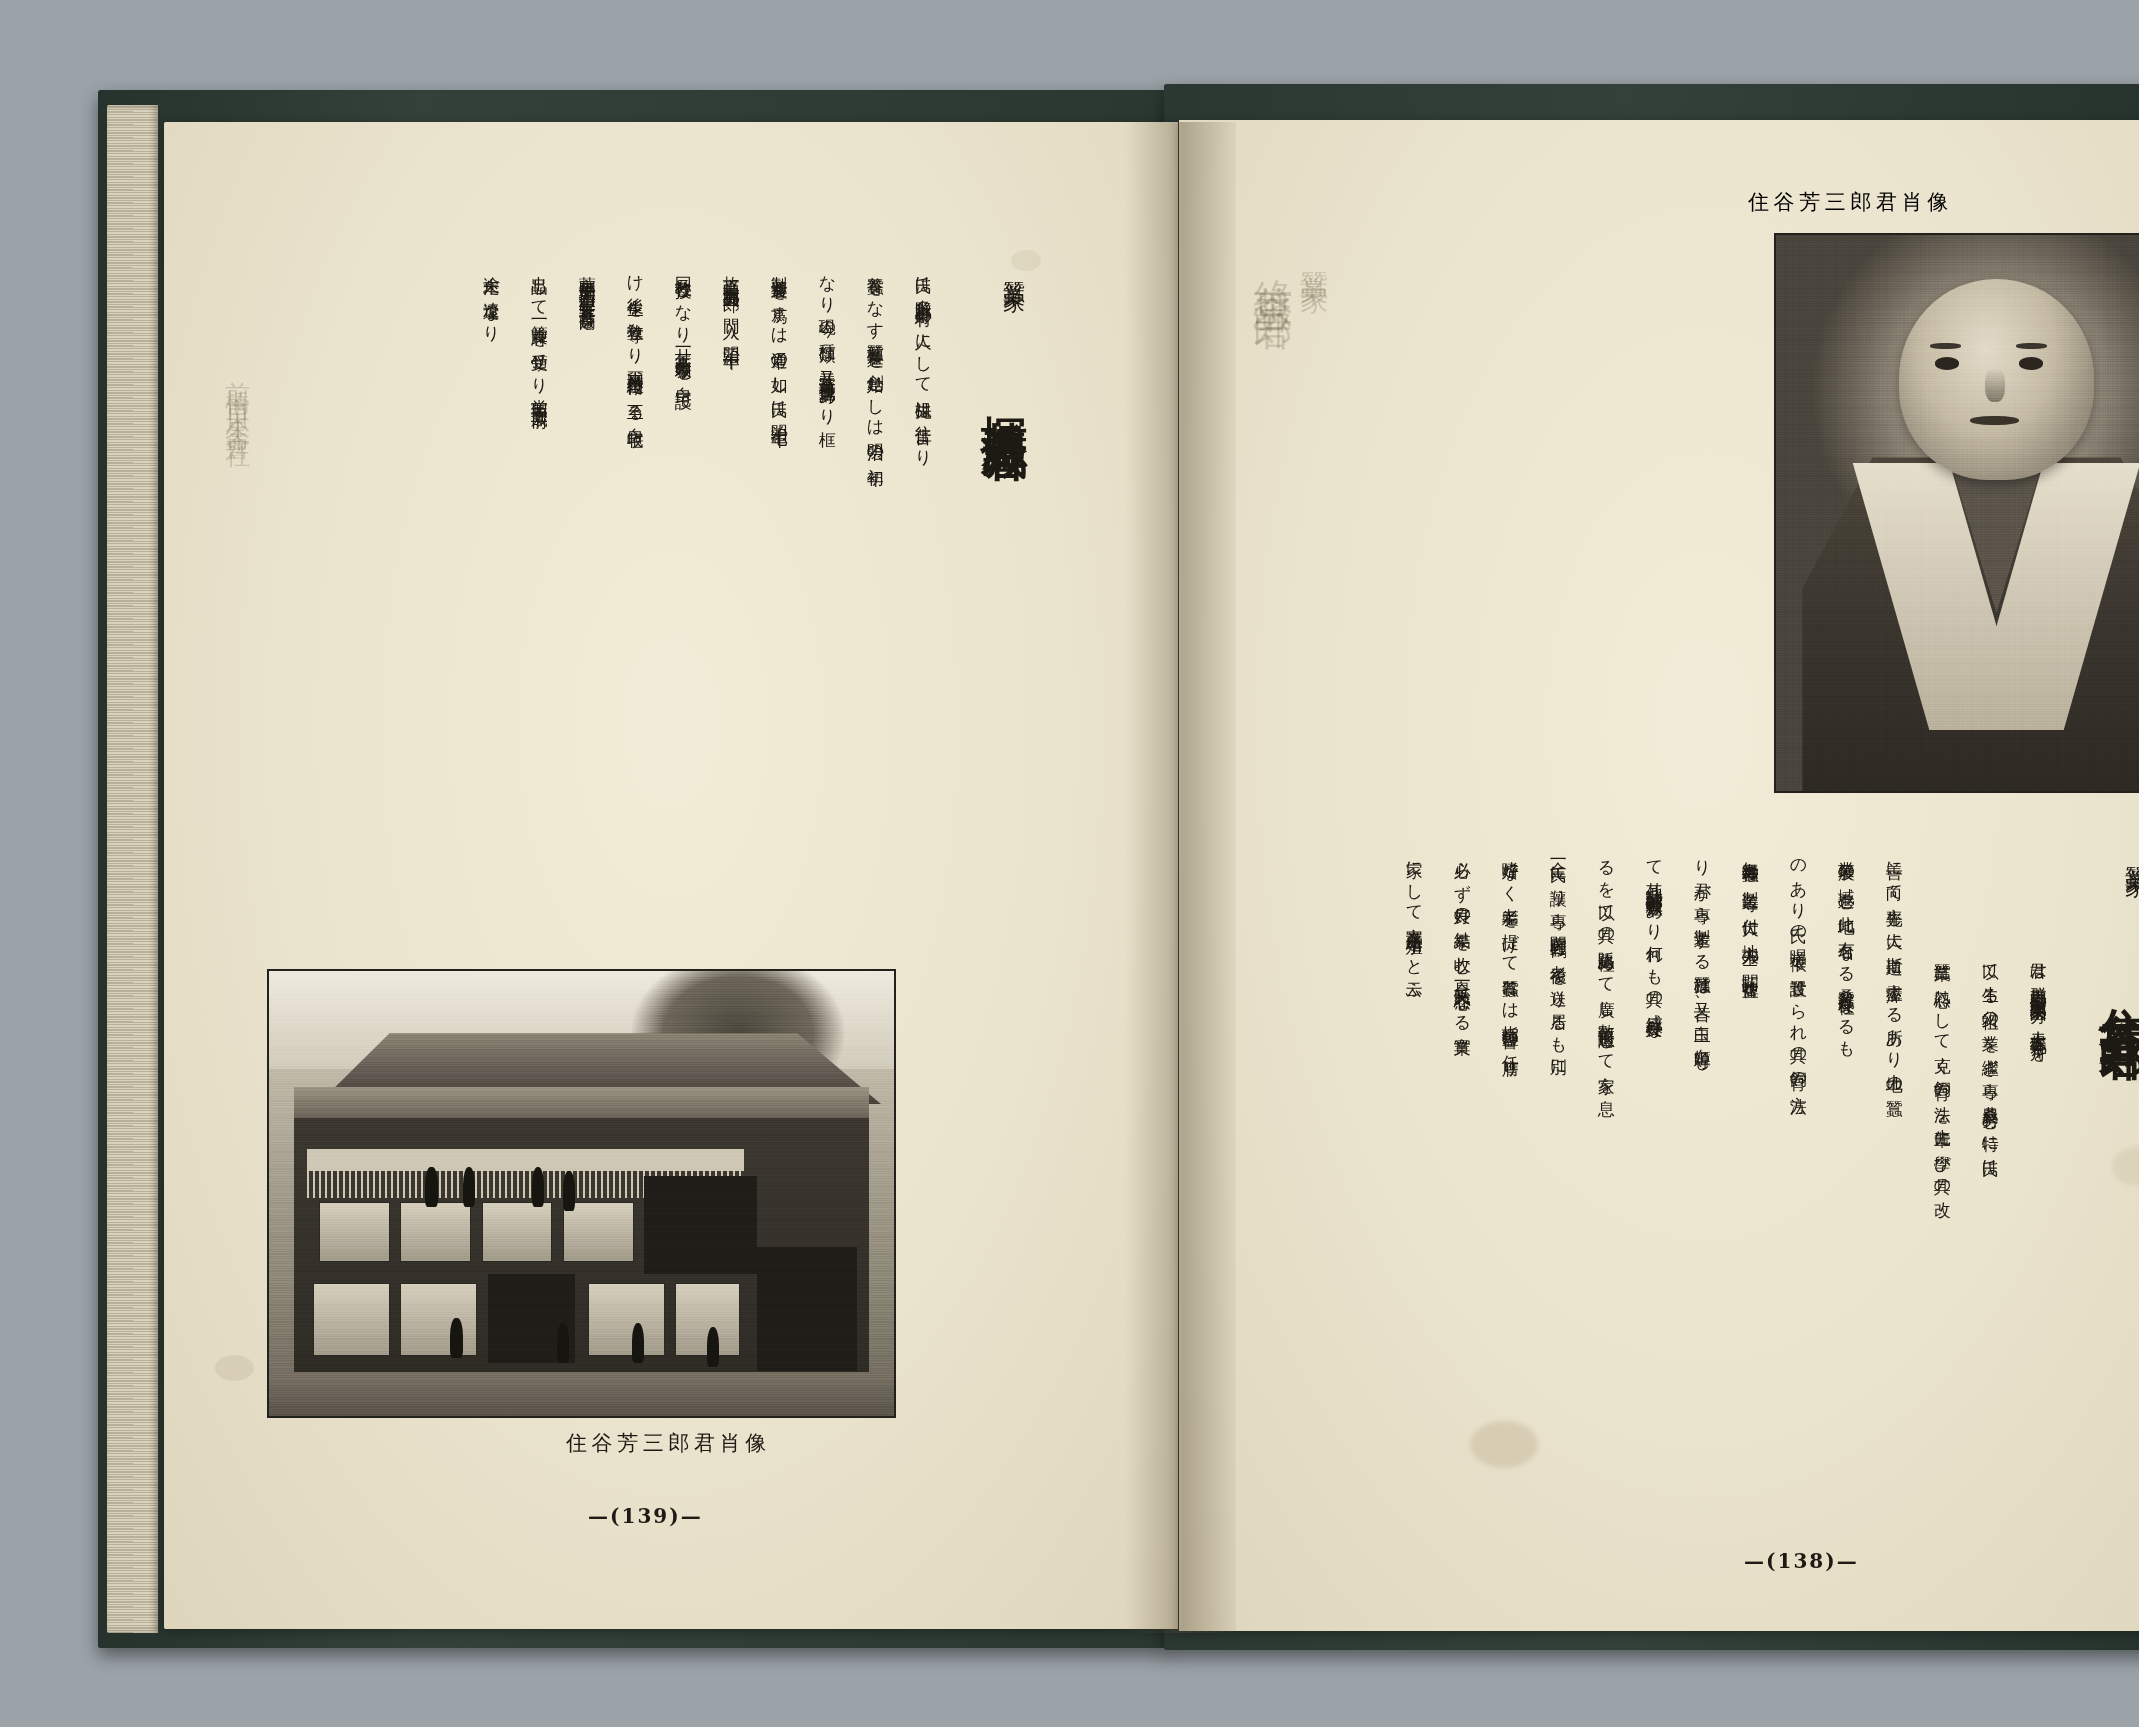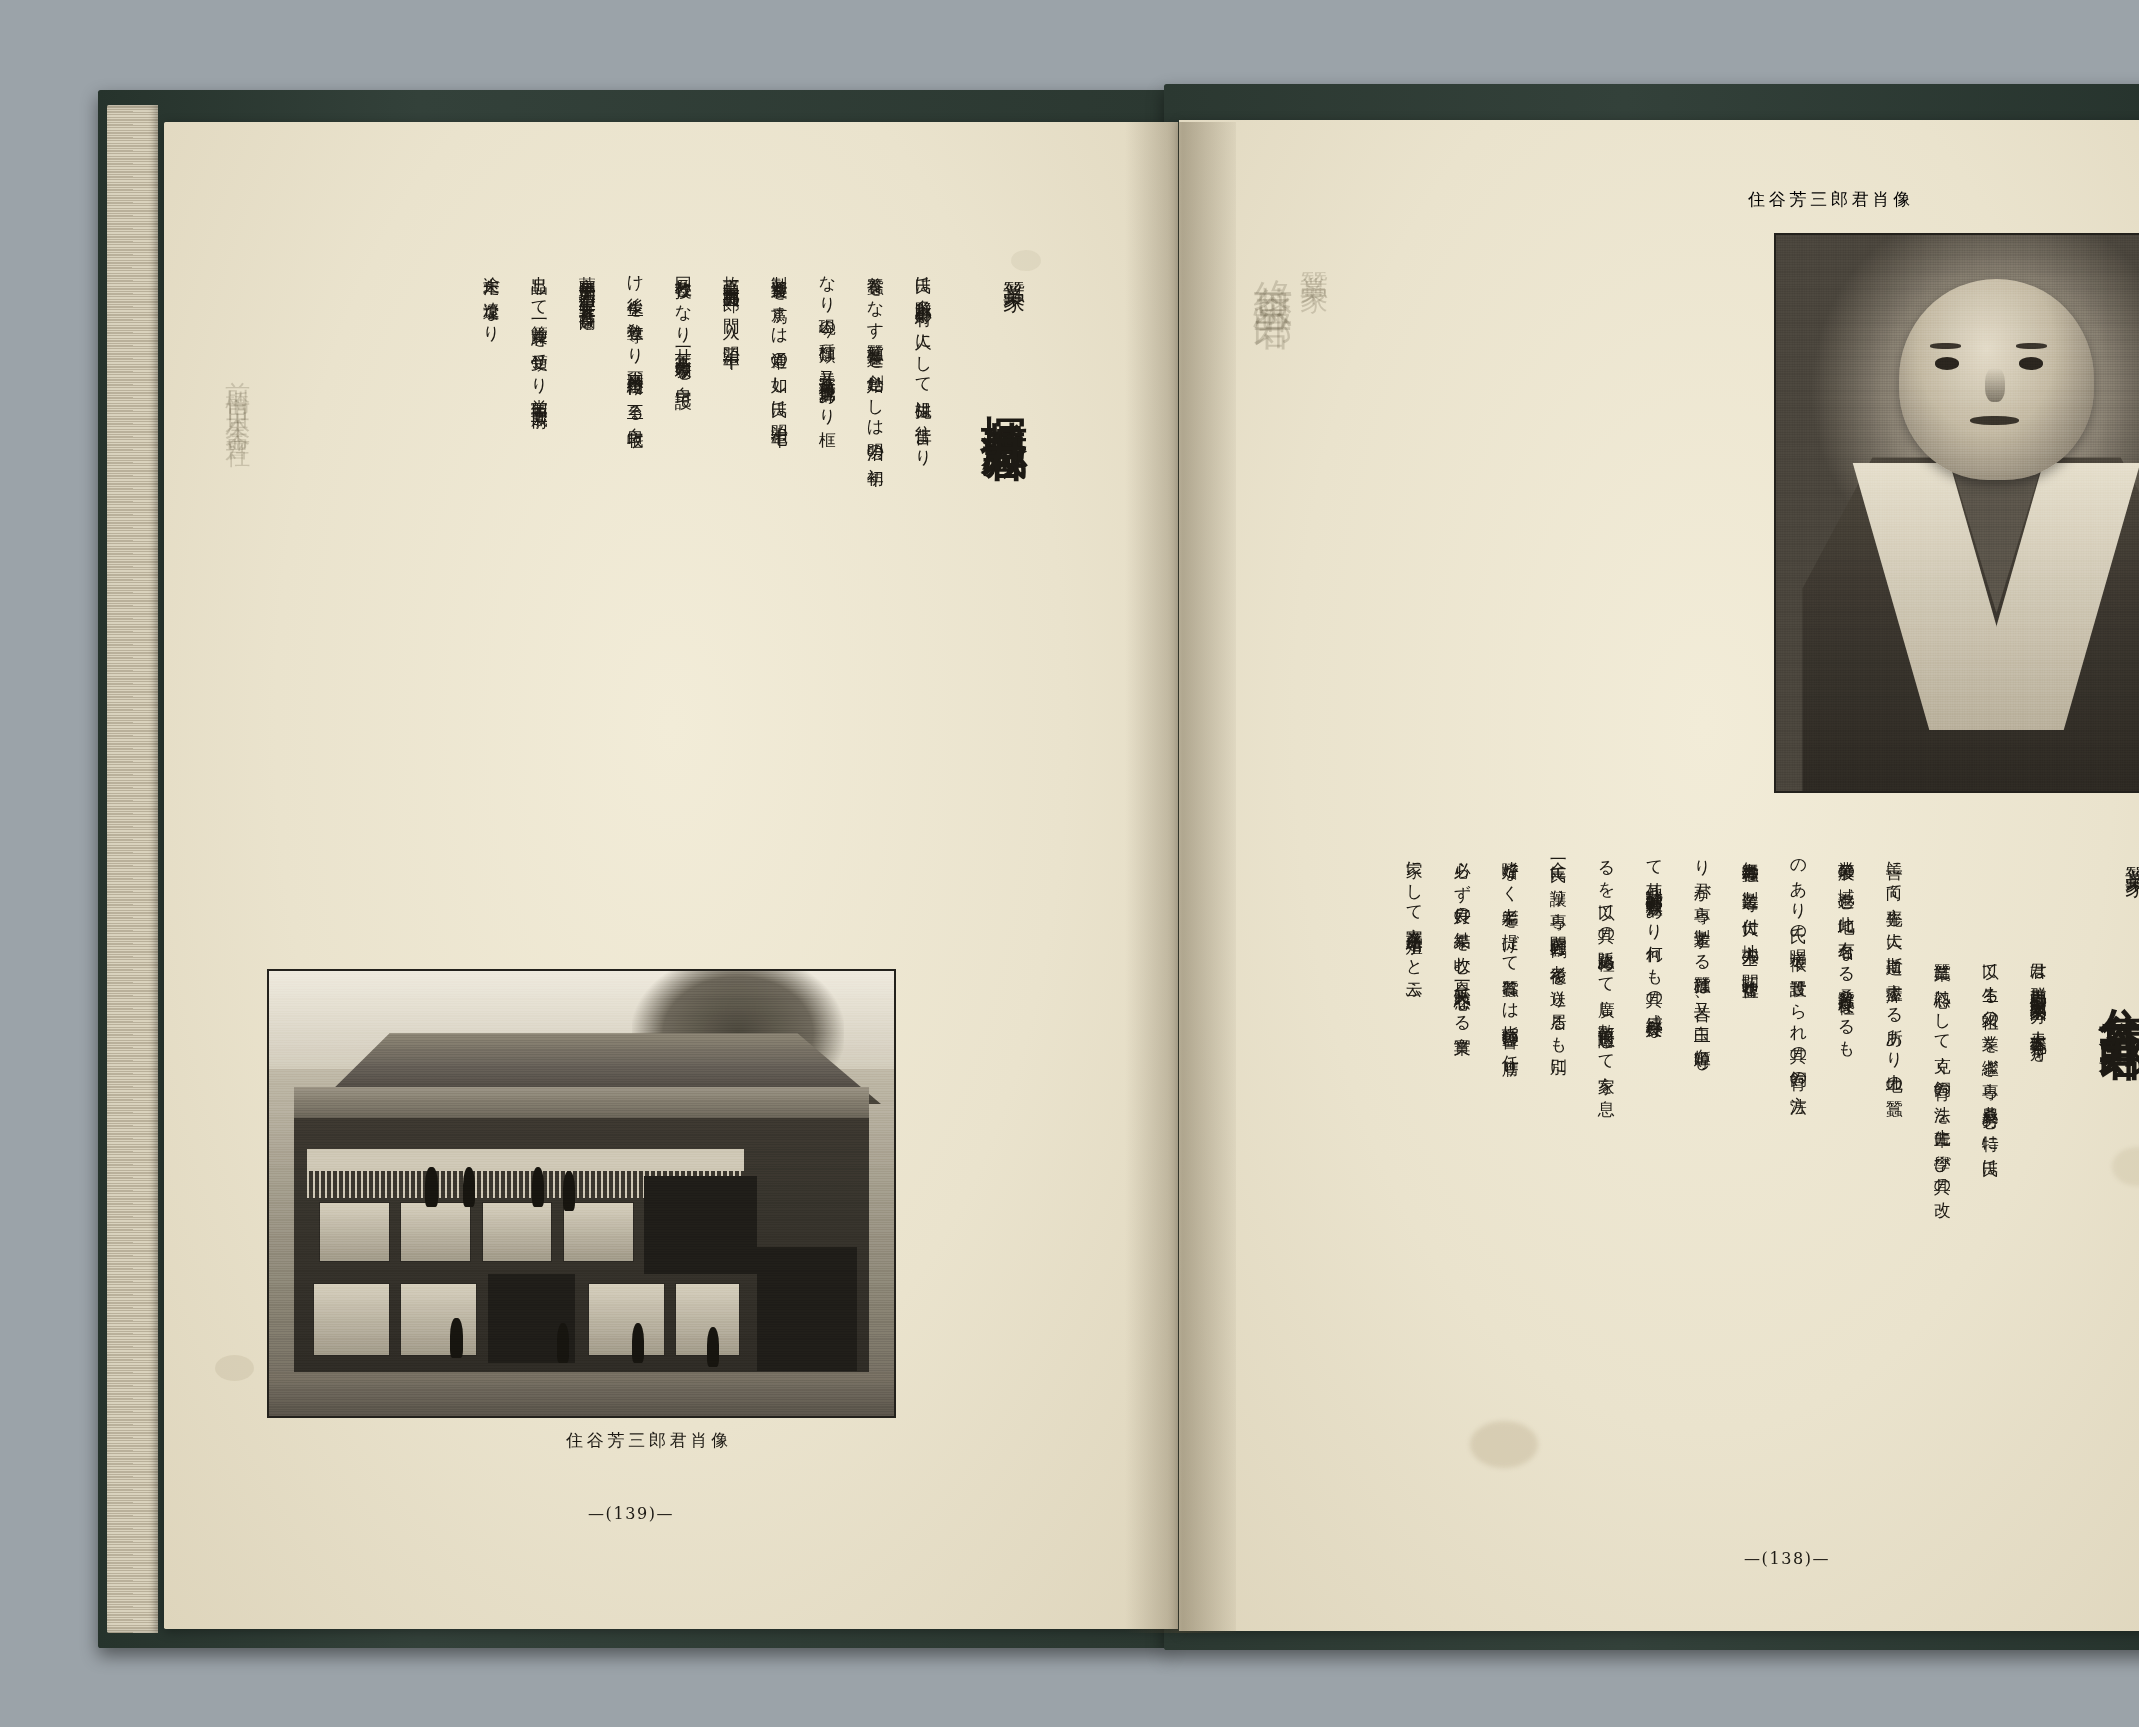--- a/index.html
+++ b/index.html
@@ -116,28 +116,29 @@
   .title-big {
     font-size: 46px;
     font-weight: bold;
     letter-spacing: 0.12em;
   }
   .title-small {
     font-size: 22px;
     letter-spacing: 0.22em;
   }
   .caption {
-    font-size: 17px;
+    font-size: 21px;
     letter-spacing: 0.22em;
   }
   .folio {
     font-family: "DejaVu Serif", serif;
-    font-size: 16px;
+    font-size: 20px;
     letter-spacing: 0.10em;
     color: #1d1a14;
+    font-weight: bold;
   }
 
   
   .plate {
     position: absolute;
     background: #1a1a18;
     border: 2.1px solid #23211c;
     overflow: hidden;
   }
 

